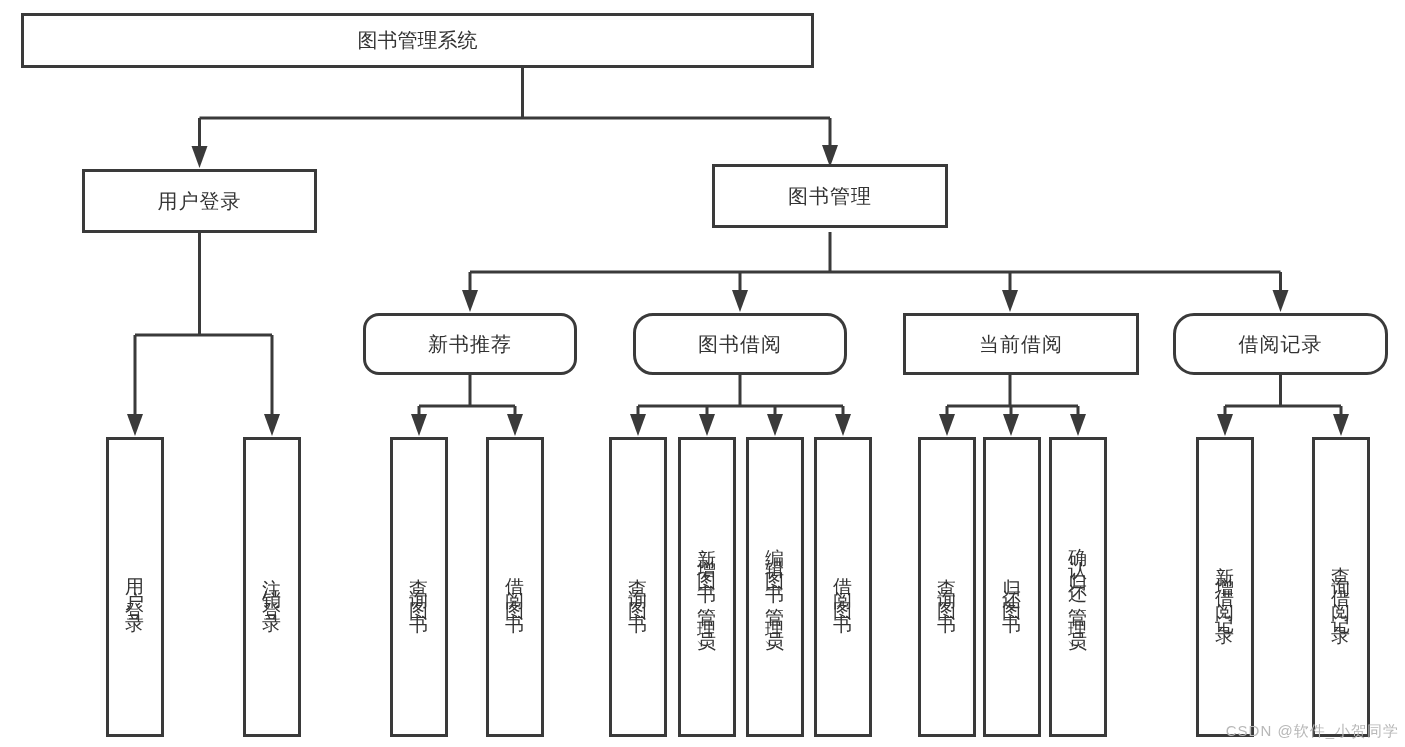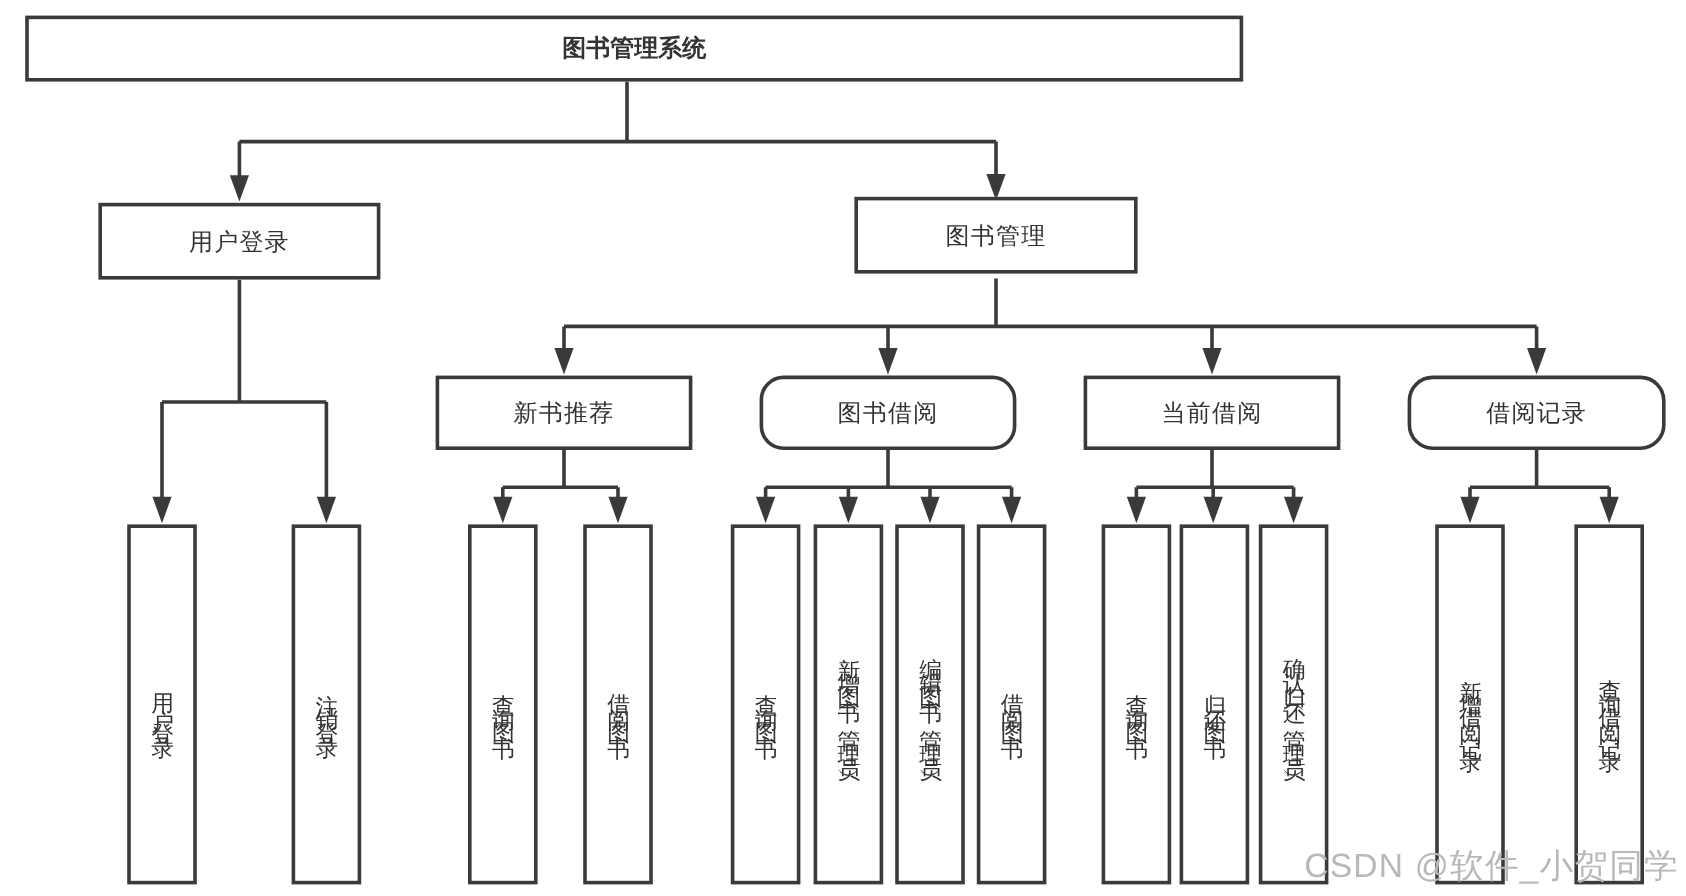--- a/index.html
+++ b/index.html
@@ -49,21 +49,21 @@
     text-orientation: mixed;
     font-size: 19px;
     letter-spacing: 12px;
     line-height: 1;
     white-space: nowrap;
   }
   .watermark {
     position: absolute;
     right: 6px;
     bottom: 6px;
-    font-size: 28px;
+    font-size: 15px;
     color: var(--c-watermark);
     letter-spacing: 1px;
     z-index: 5;
     pointer-events: none;
   }
 </style>
 </head>
 <body>
 
 <div class="diagram">
@@ -104,28 +104,28 @@
       <polygon points="1003,414 1019,414 1011,436"></polygon>
       <polygon points="1070,414 1086,414 1078,436"></polygon>
     </g>
     <g>
       <path d="M1280.5 375 V406 M1225 406 H1341 M1225 406 V416 M1341 406 V416"></path>
       <polygon points="1217,414 1233,414 1225,436"></polygon>
       <polygon points="1333,414 1349,414 1341,436"></polygon>
     </g>
   </svg>
 
-  <div class="node root" style="left:21px; top:13px; width:1015px; height:55px;font-weight:bold;">图书管理系统</div>
+  <div class="node root" style="left:21px; top:13px; width:793px; height:55px;">图书管理系统</div>
 
   <div class="node h" style="left:82px; top:169px; width:235px; height:64px;">用户登录</div>
   <div class="node h" style="left:712px; top:164px; width:236px; height:64px;">图书管理</div>
 
-  <div class="node h" style="left:363px; top:313px; width:214px; height:62px;">新书推荐</div>
+  <div class="node h" style="left:363px; top:313px; width:214px; height:62px;border-radius:16px;">新书推荐</div>
   <div class="node h" style="left:633px; top:313px; width:214px; height:62px;border-radius:20px;">图书借阅</div>
-  <div class="node h" style="left:903px; top:313px; width:214px; height:62px;">当前借阅</div>
+  <div class="node h" style="left:903px; top:313px; width:236px; height:62px;">当前借阅</div>
   <div class="node h" style="left:1173px; top:313px; width:215px; height:62px;border-radius:21px;">借阅记录</div>
 
   <div class="node leaf" style="left:106px; top:437px; width:58px; height:300px;">
     <span class="vtext">用户登录</span>
   </div>
   <div class="node leaf" style="left:243px; top:437px; width:58px; height:300px;">
     <span class="vtext">注销登录</span>
   </div>
 
   <div class="node leaf" style="left:390px; top:437px; width:58px; height:300px;">

